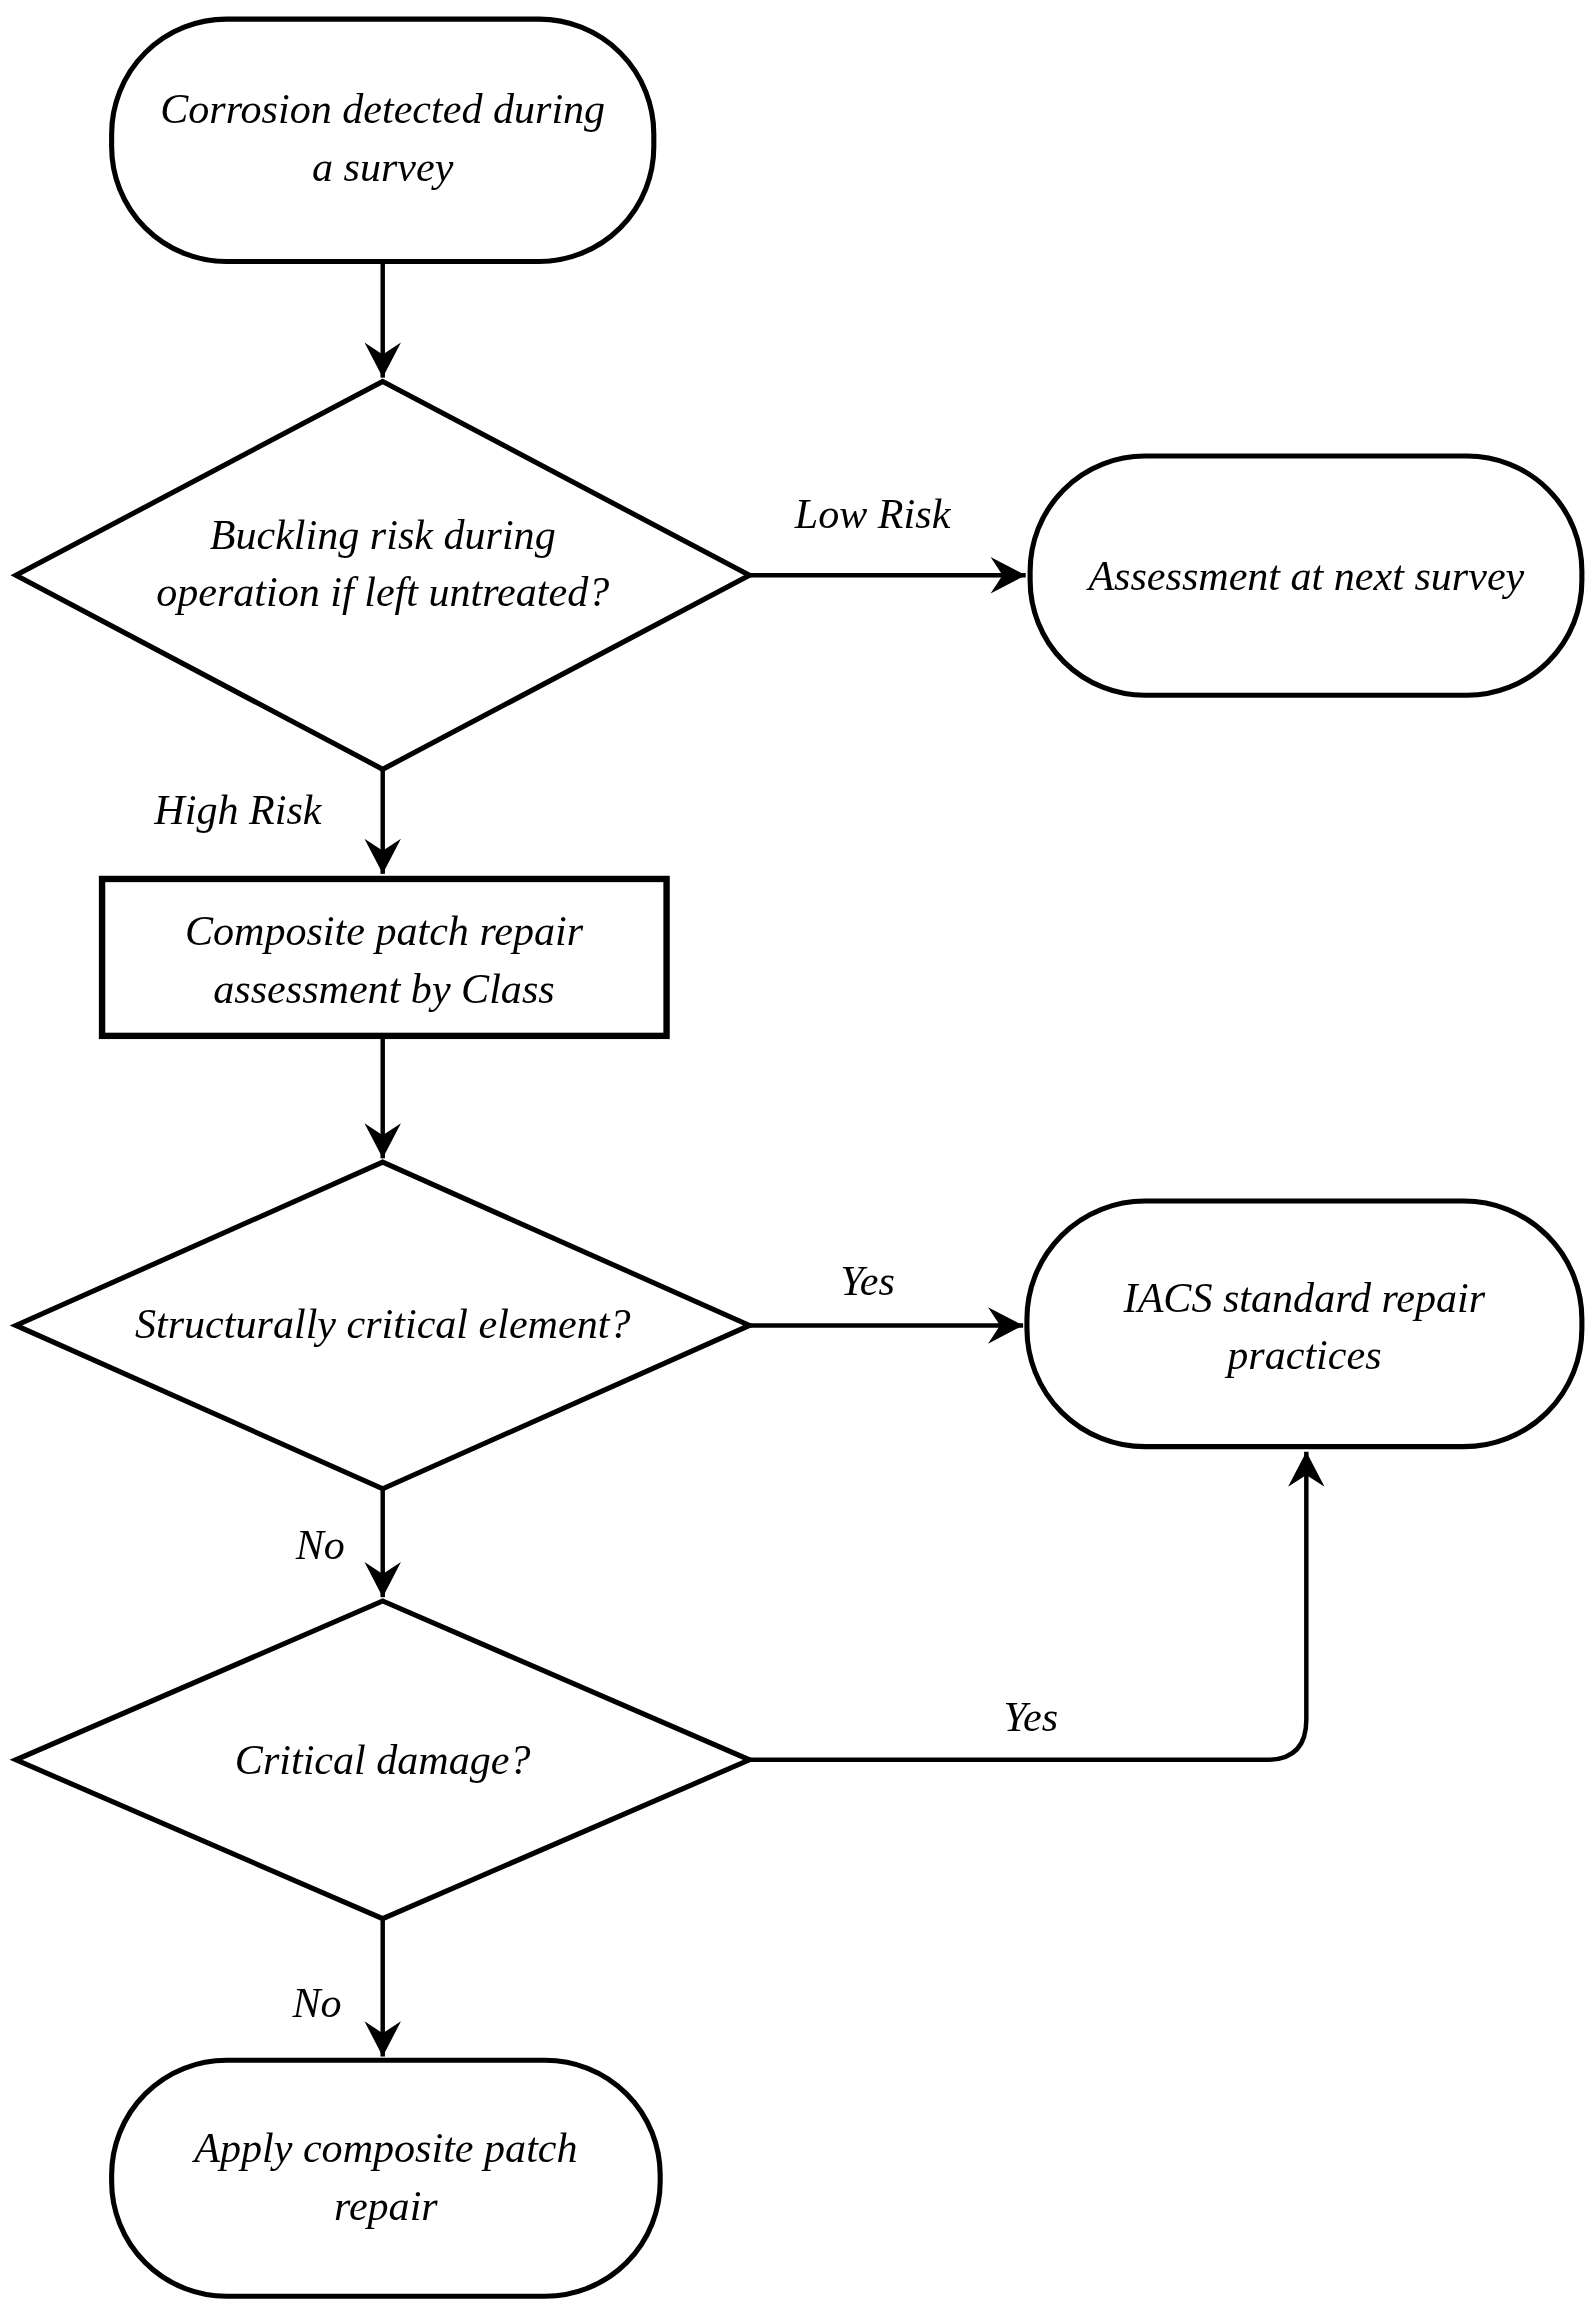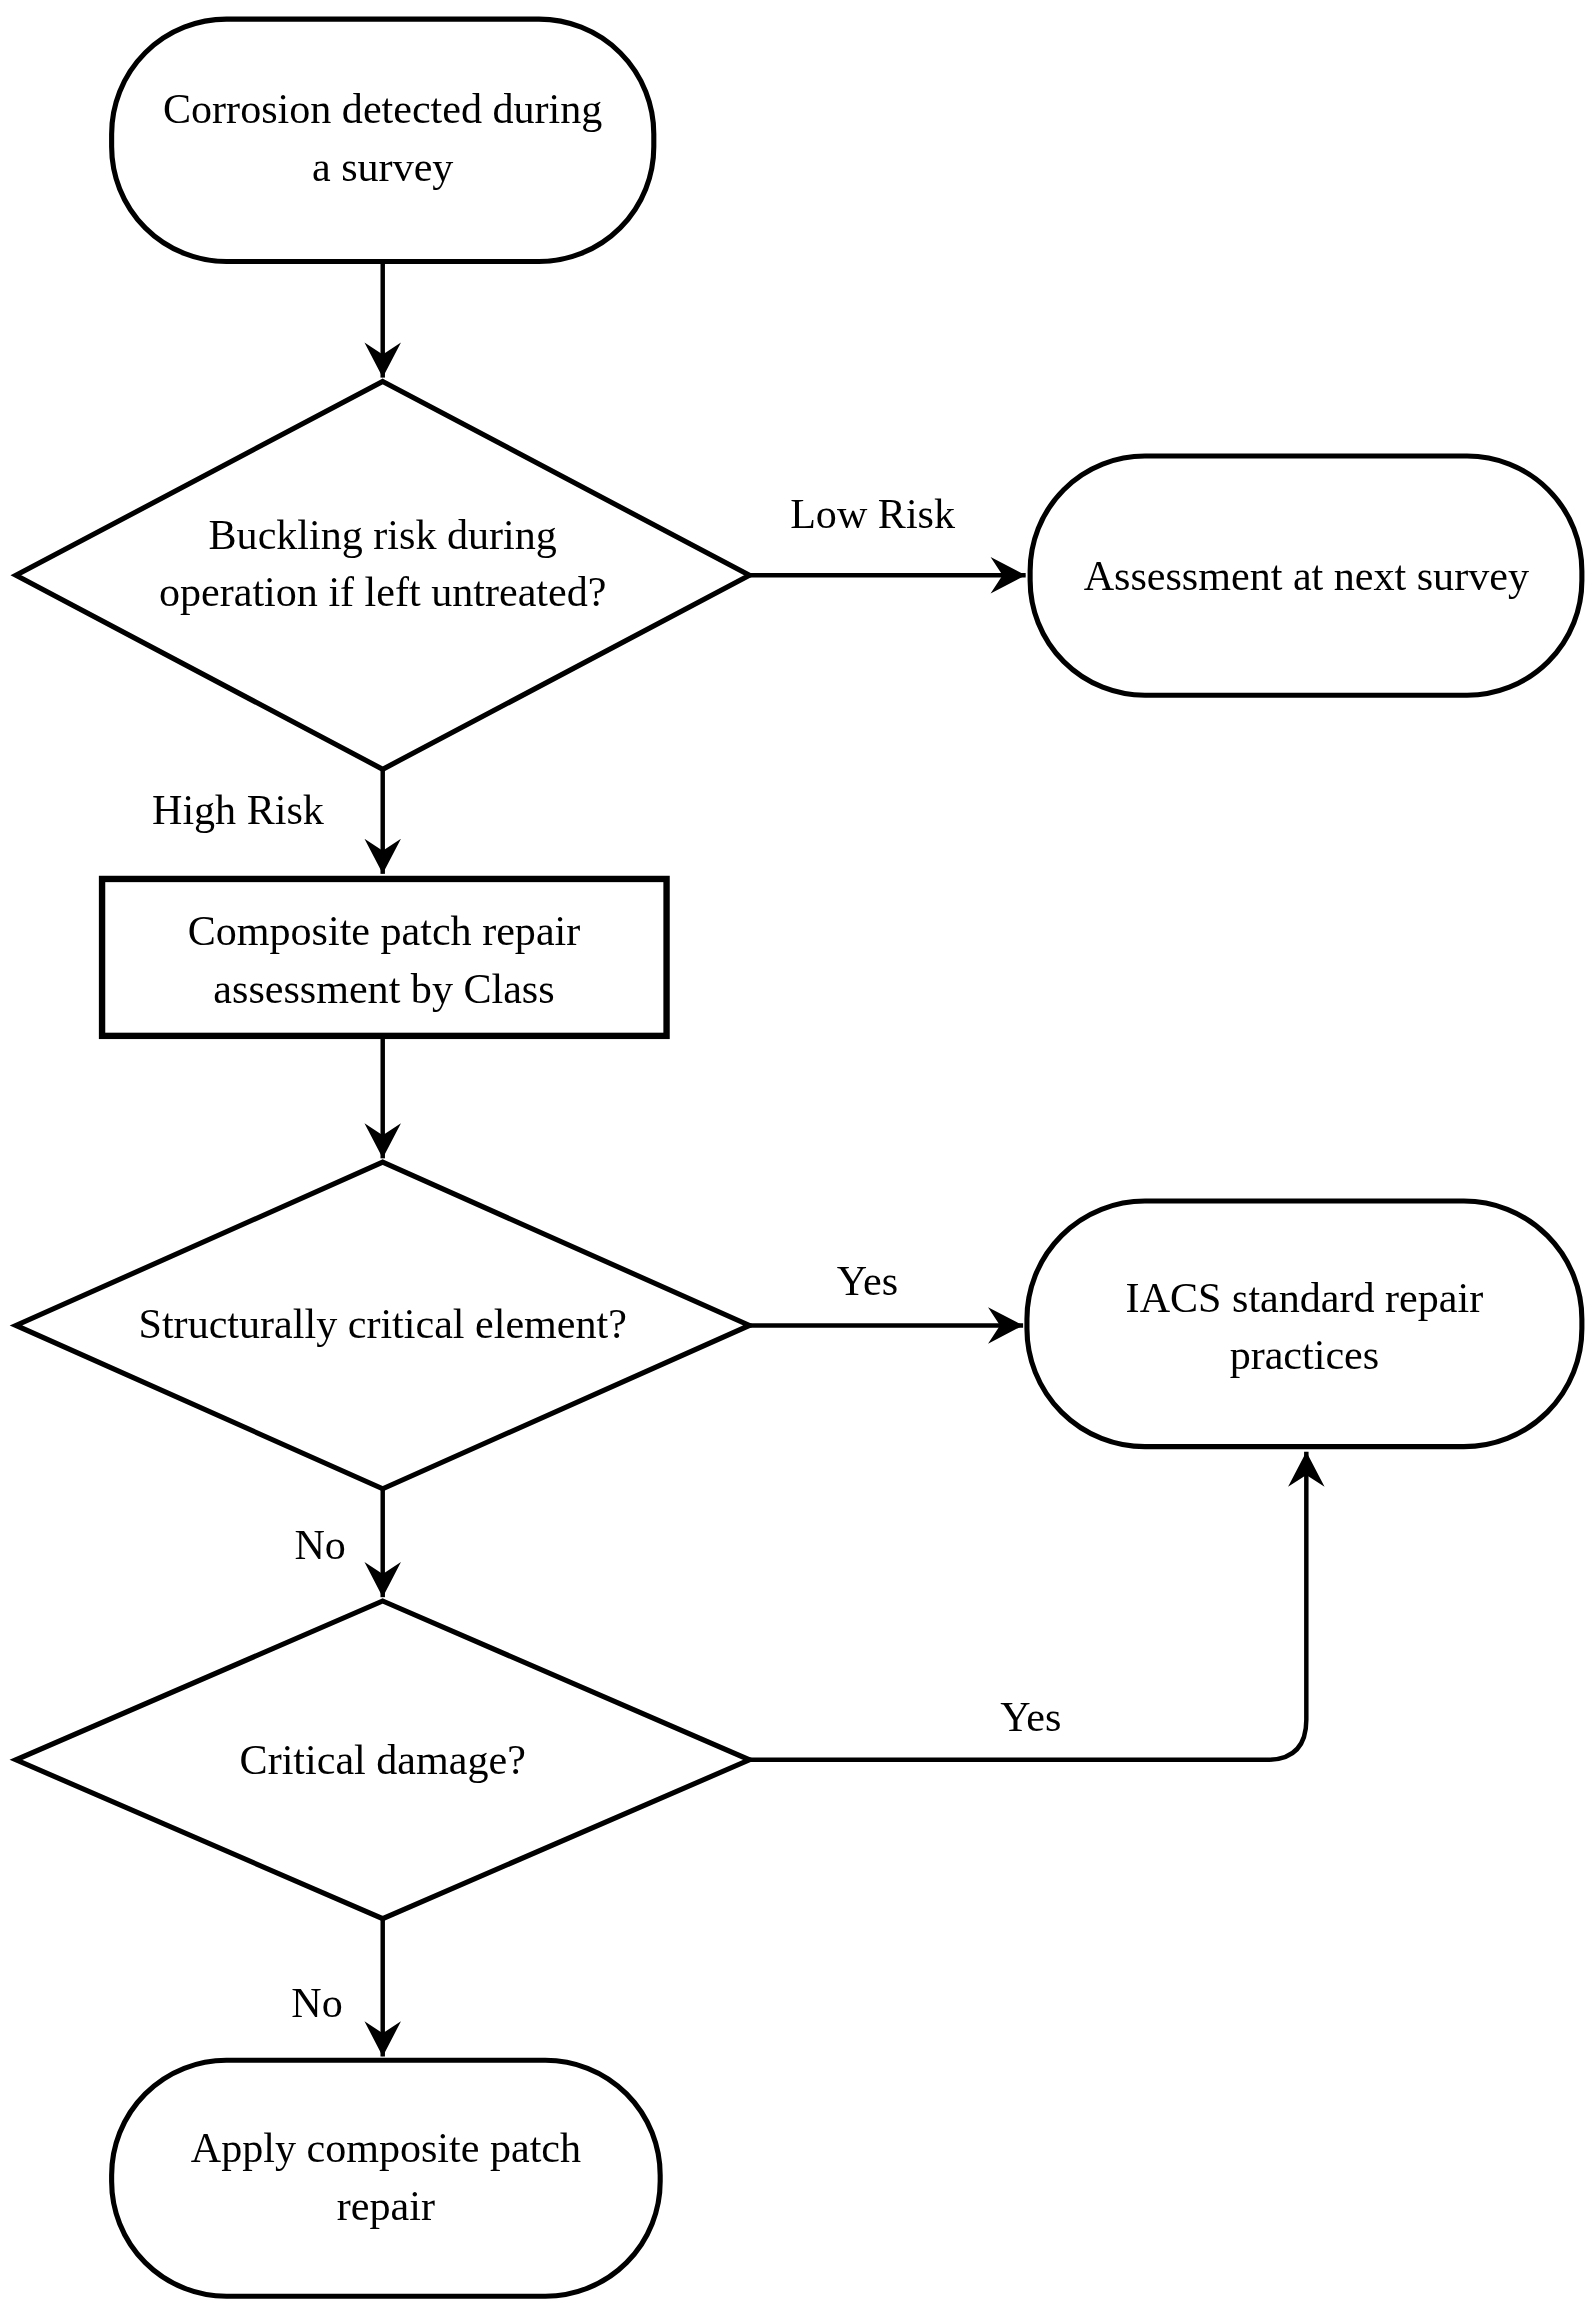--- a/index.html
+++ b/index.html
@@ -11,20 +11,21 @@
   html, body {
     margin: 0;
     padding: 0;
     background: var(--background);
   }
   .figure-wrap {
     width: 100%;
     max-width: 1595px;
     margin: 0 auto;
     background: var(--background);
+    font-style: italic;
   }
   svg.flowchart {
     display: block;
     width: 100%;
     height: auto;
     background: var(--background);
   }
   .shape {
     fill: var(--background);
     stroke: var(--stroke);

